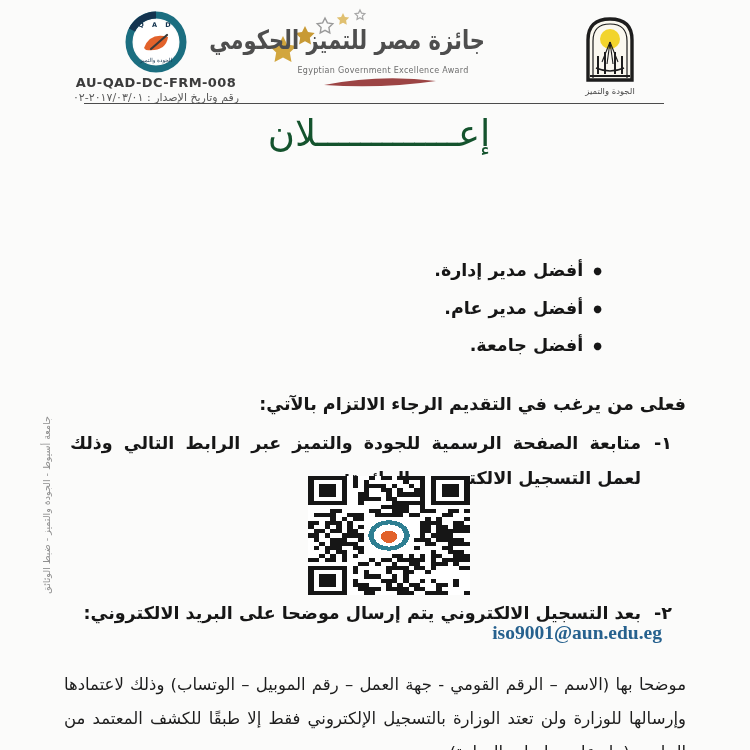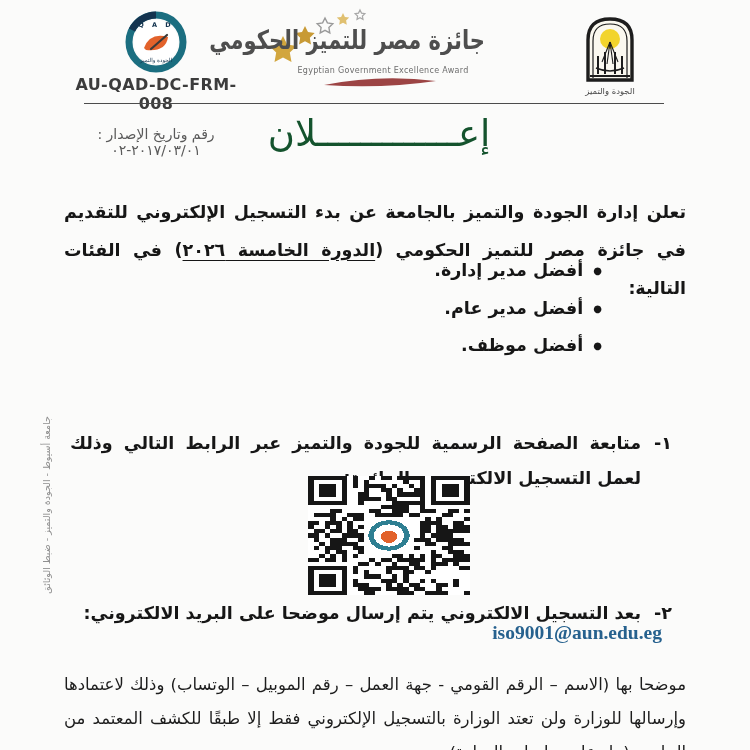--- a/index.html
+++ b/index.html
@@ -4,22 +4,22 @@
 <style>
   html,body { margin:0; padding:0; background:#e8e8e8; }
   .page {
     position:relative; width:750px; height:750px; margin:0 auto;
     background:#fbfbfa; overflow:hidden;
     font-family:"DejaVu Sans", sans-serif; color:#161616;
   }
   
   .qad-block { position:absolute; left:72px; top:10px; width:168px; text-align:center; }
   .qad-block svg { display:block; margin:0 auto 1px auto; }
-  .form-code { font-size:16px; letter-spacing:.4px; color:#3c3c3c; font-weight:bold;text-align:center; }
-  .issue-line { font-size:14px; color:#5a5a5a; direction:rtl; margin-top:13px; }
+  .form-code { font-size:13px; letter-spacing:.4px; color:#3c3c3c; font-weight:bold;text-align:center; }
+  .issue-line { font-size:11px; color:#5a5a5a; direction:rtl; margin-top:1px; }
   .award-block { position:absolute; left:265px; top:4px; width:220px; height:98px; }
   .award-stars { position:absolute; left:2px; top:2px; }
   .award-arabic {
     position:absolute; right:0; top:24px; width:190px; text-align:center;
     font-size:21px; font-weight:bold; color:#4e4e4e; white-space:nowrap;
     transform:scaleY(1.25); direction:rtl;
   }
   .award-english {
     position:absolute; left:18px; top:62px; width:200px; text-align:center;
     font-size:8px; letter-spacing:.3px; color:#6d6d6d; white-space:nowrap;
@@ -123,28 +123,28 @@
       <path d="M16 56 q14 6 28 0" fill="none" stroke="#1d1d1d" stroke-width="1.6"></path>
       <line x1="10" y1="64" x2="50" y2="64" stroke="#1d1d1d" stroke-width="2"></line>
     </svg>
     <div class="univ-caption">الجودة والتميز</div>
   </div>
 
   <div class="rule"></div>
 
   <div class="doc-title">إعـــــــــــــلان</div>
 
-  <p class="intro rtl"><span>تعلن إدارة الجودة والتميز بالجامعة عن بدء التسجيل الإلكتروني للتقديم في جائزة مصر للتميز الحكومي (</span><span class="ul">الدورة الخامسة ٢٠٢٦</span><span>) في الفئات التالية:</span></p>
 
   <ul class="cats rtl">
     <li>أفضل مدير إدارة.</li>
     <li>أفضل مدير عام.</li>
-    <li>أفضل موظف.</li>
+    <li>أفضل جامعة.</li>
   </ul>
 
+  <div class="instr rtl">فعلى من يرغب في التقديم الرجاء الالتزام بالآتي:</div>
 
   <div class="step step-1 rtl">
     <span class="step-num">١-</span>
     <span class="step-text">متابعة الصفحة الرسمية للجودة والتميز عبر الرابط التالي وذلك لعمل التسجيل الالكتروني بالجائزة:</span>
   </div>
 
   <div class="qr-box">
     <svg id="qr-svg" viewBox="0 0 29 29" preserveAspectRatio="none" fill="#161616" shape-rendering="crispEdges">
         <rect width="29" height="29" fill="#ffffff"></rect>
         <rect x="8" y="0" width="1" height="1"></rect>

